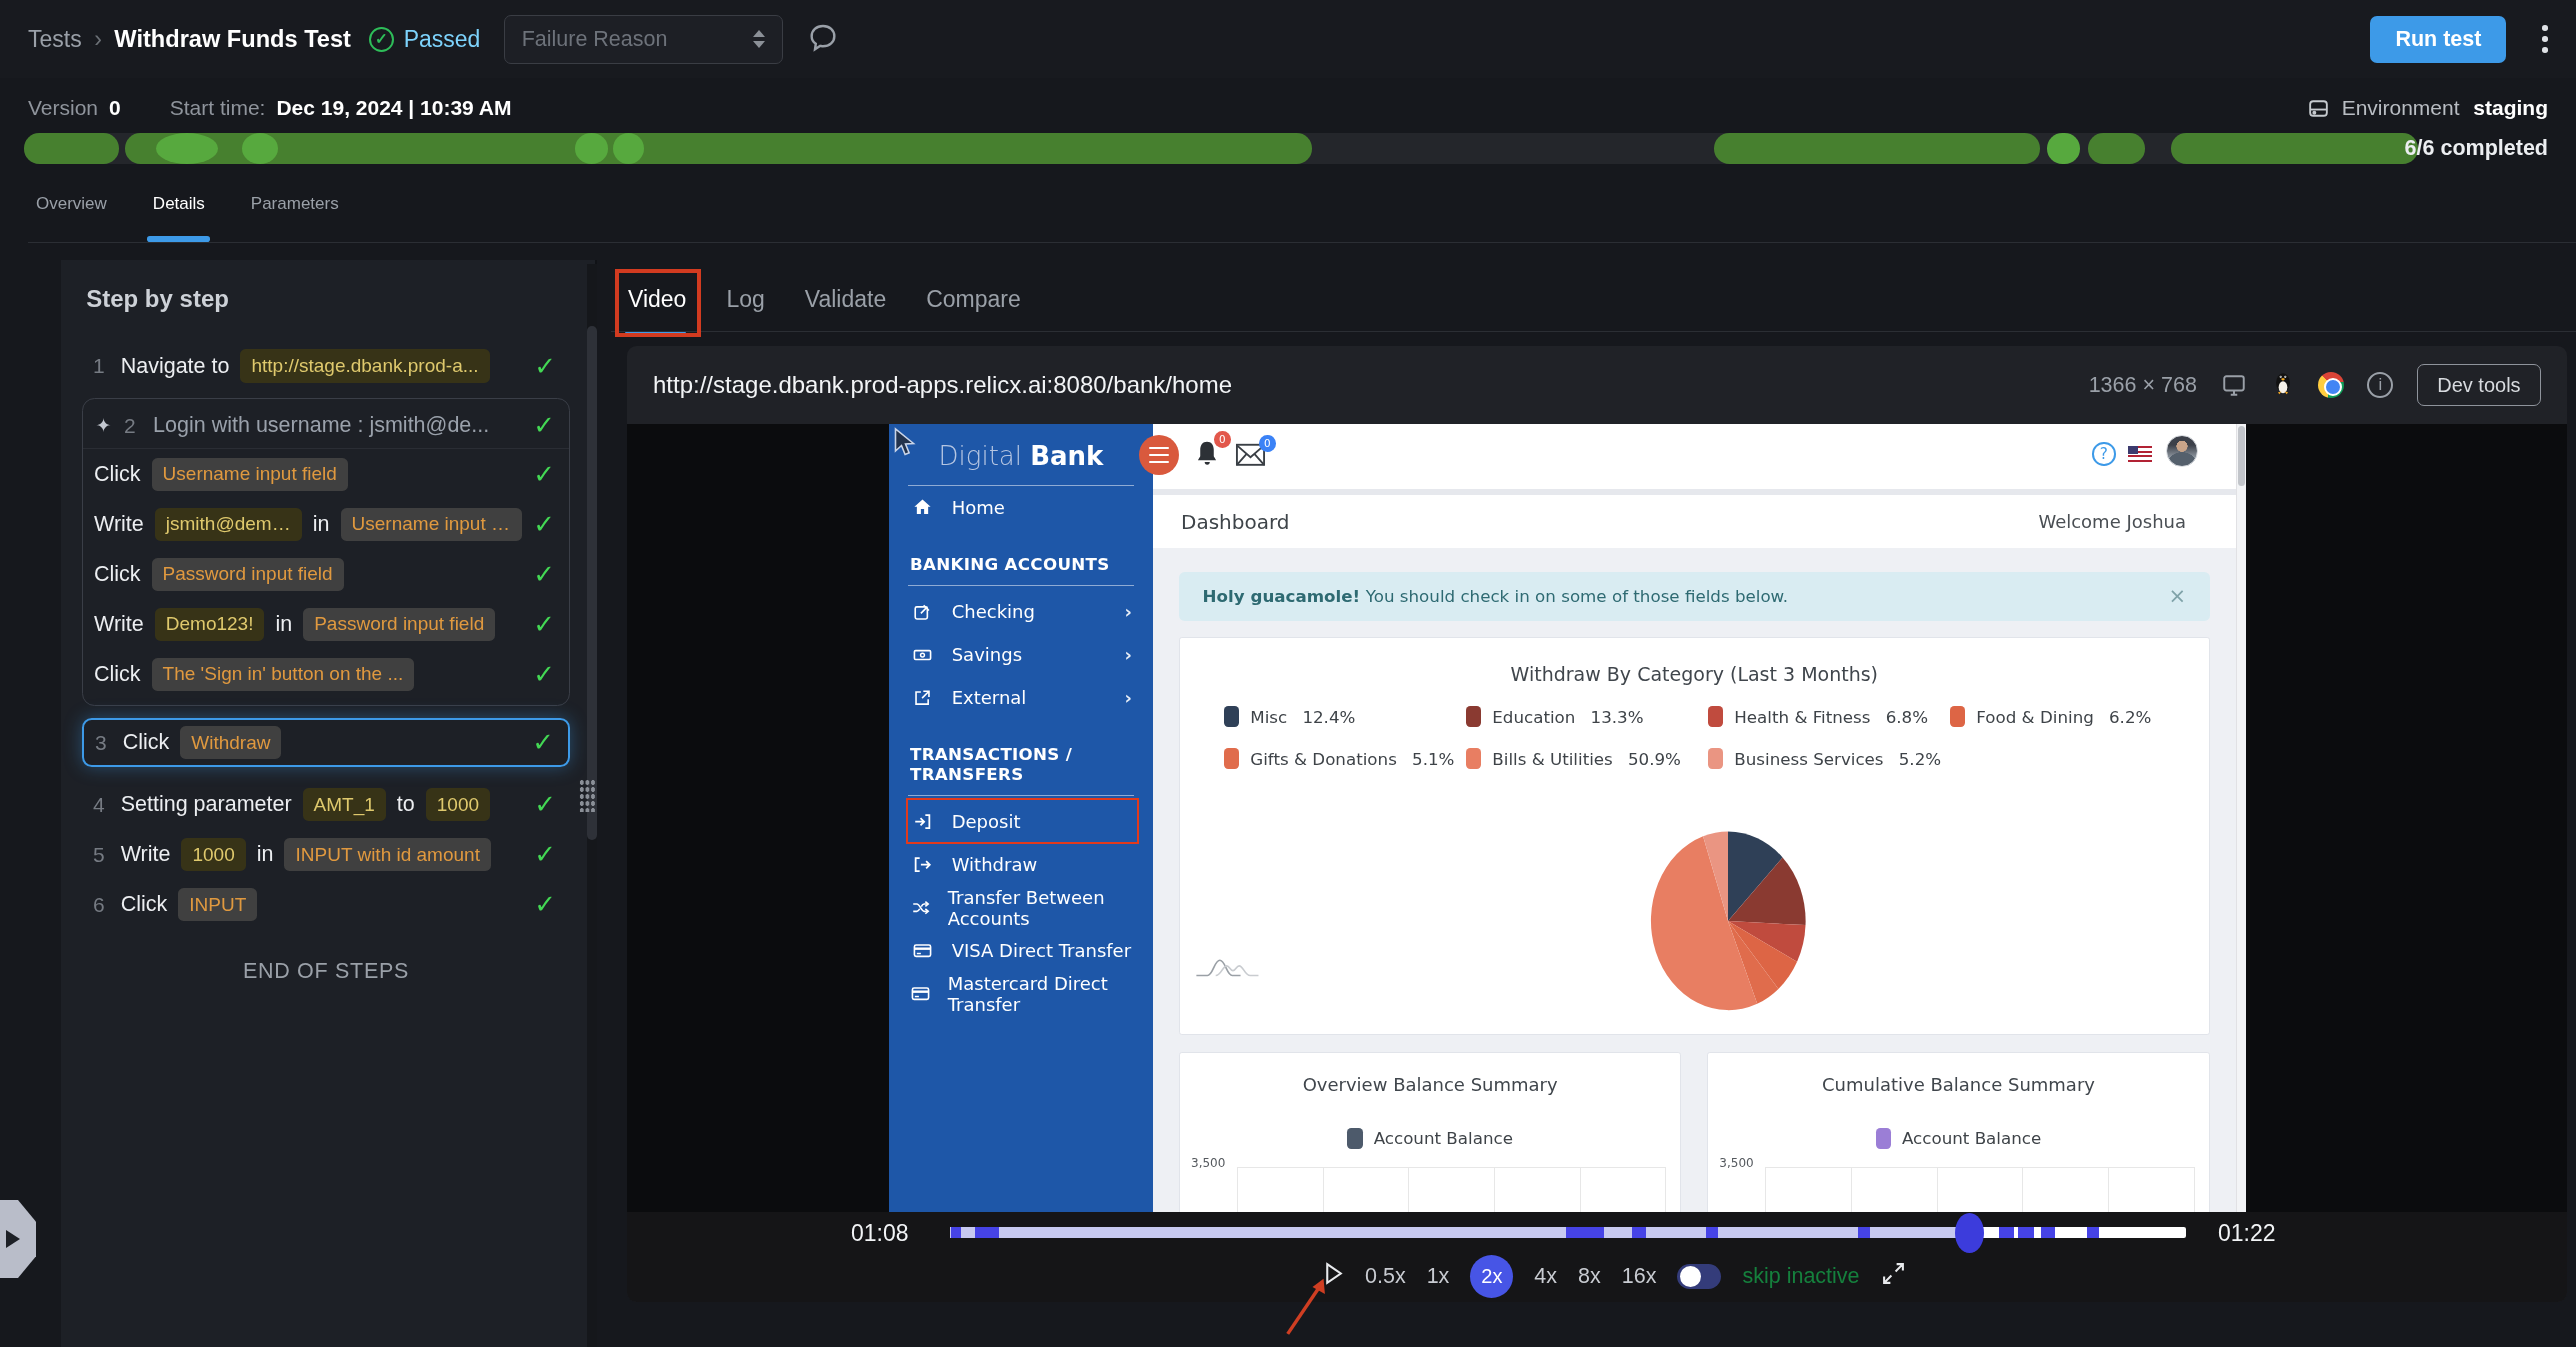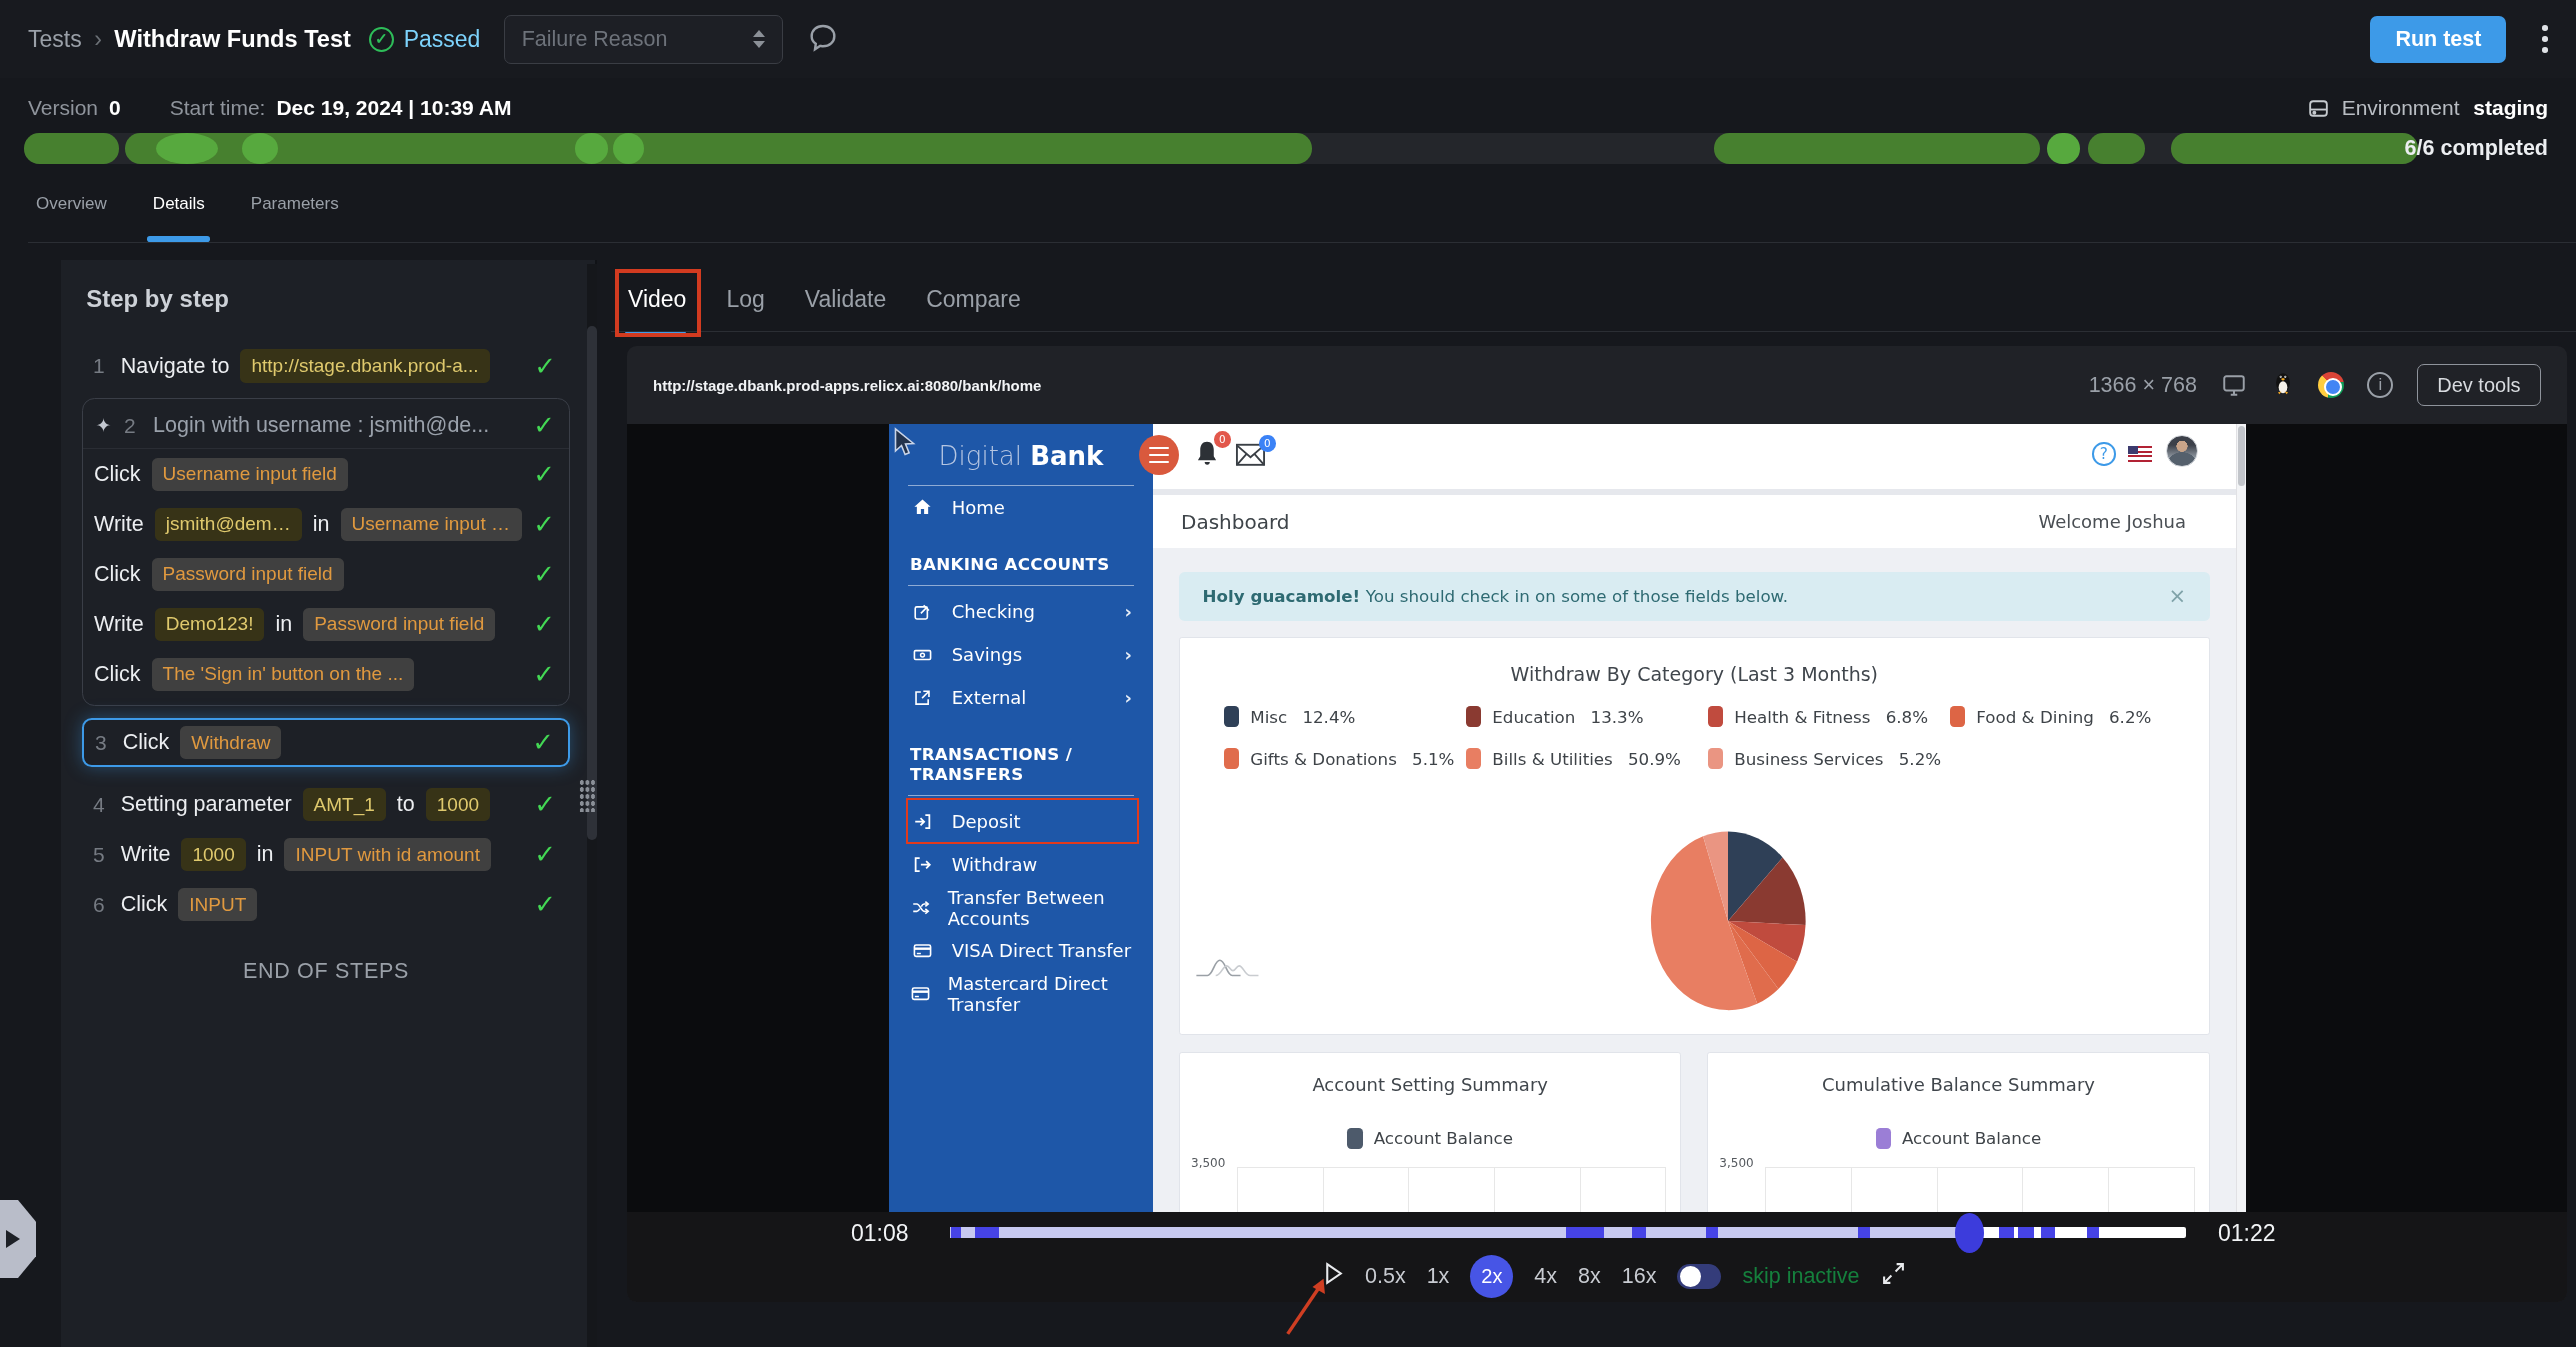--- a/index.html
+++ b/index.html
@@ -88,21 +88,21 @@
   .rtab.active { color:#fff; }
   .rtab.active::after { content:""; position:absolute; left:-2.8px; width:61px; bottom:-1.4px; height:5.6px;
                         background:#3d9ae8; border-radius:2.8px; }
   .video-annotation { position:absolute; left:615px; top:269px; width:86px; height:68px;
                       border:4.9px solid #d23b20; z-index:5; pointer-events:none; }
   .right-divider { position:absolute; top:331px; left:611px; right:0; height:1.4px; background:#2b2e34; }
   
   .video-panel { position:absolute; left:627px; top:346px; width:1940px; height:956px;
                  background:#202227; border-radius:9.7px; overflow:hidden; }
   .url-row { height:78px; display:flex; align-items:center; padding:0 26px; }
-  .url { font-weight:bold; font-size:15px; color:#f2f4f6;text-align:right; }
+  .url { font-weight:normal; font-size:24px; color:#f2f4f6;text-align:right; }
   .url-right { margin-left:auto; display:flex; align-items:center; gap:23.6px; color:#9aa0a8; font-size:21.5px; }
   .monitor-icon svg, .info-icon, .chrome-icon, .tux-icon { display:block; }
   .info-icon { width:26px; height:26px; border:2.1px solid #9aa0a8; border-radius:50%;
                color:#9aa0a8; font-size:16.7px; display:flex; align-items:center; justify-content:center; font-style:normal; }
   .chrome-icon { width:26px; height:26px; border-radius:50%; position:relative;
                  background:conic-gradient(from -45deg, #db4437 0 120deg, #0f9d58 120deg 240deg, #ffcd40 240deg 360deg); }
   .chrome-icon::after { content:""; position:absolute; left:6.2px; top:6.2px; width:14px; height:14px;
                         border-radius:50%; background:#4285f4; border:2.8px solid #fff; }
   .devtools-btn { border:1.4px solid #8f949c; color:#d8dbdf; font-size:20px; border-radius:7px;
                   padding:8.3px 19.4px; background:transparent; cursor:pointer; }
@@ -589,21 +589,21 @@
                 <path d="M125,140 L89.0,17.8 A112,129 0 0 1 125.0,11.0 Z" fill="#ea9582"></path>
               </svg>
             <svg class="spark" width="69" height="29" viewBox="0 0 100 42">
               <path d="M2 34 H18 C26 34 28 12 36 12 C44 12 46 34 54 34 C60 34 62 34 66 34" fill="none" stroke="#9aa0a6" stroke-width="2.4"></path>
               <path d="M30 34 C38 34 40 20 46 20 C50 20 51 27 55 27 C59 27 60 20 64 20 C70 20 72 34 80 34 H92" fill="none" stroke="#c9ccd0" stroke-width="2.4"></path>
             </svg>
           </div>
 
           <div class="cards-row" id="balance-cards">
               <div class="b-card">
-                <div class="b-title">Account Setting Summary</div>
+                <div class="b-title">Overview Balance Summary</div>
                 <div class="b-legend">
                   <span class="legend-sq" style="background: rgb(77, 90, 107);"></span>
                   <span>Account Balance</span>
                 </div>
                 <div class="b-tick">3,500</div>
                 <div class="b-grid">
                   <i></i>
                   <i></i>
                   <i></i>
                   <i></i>

